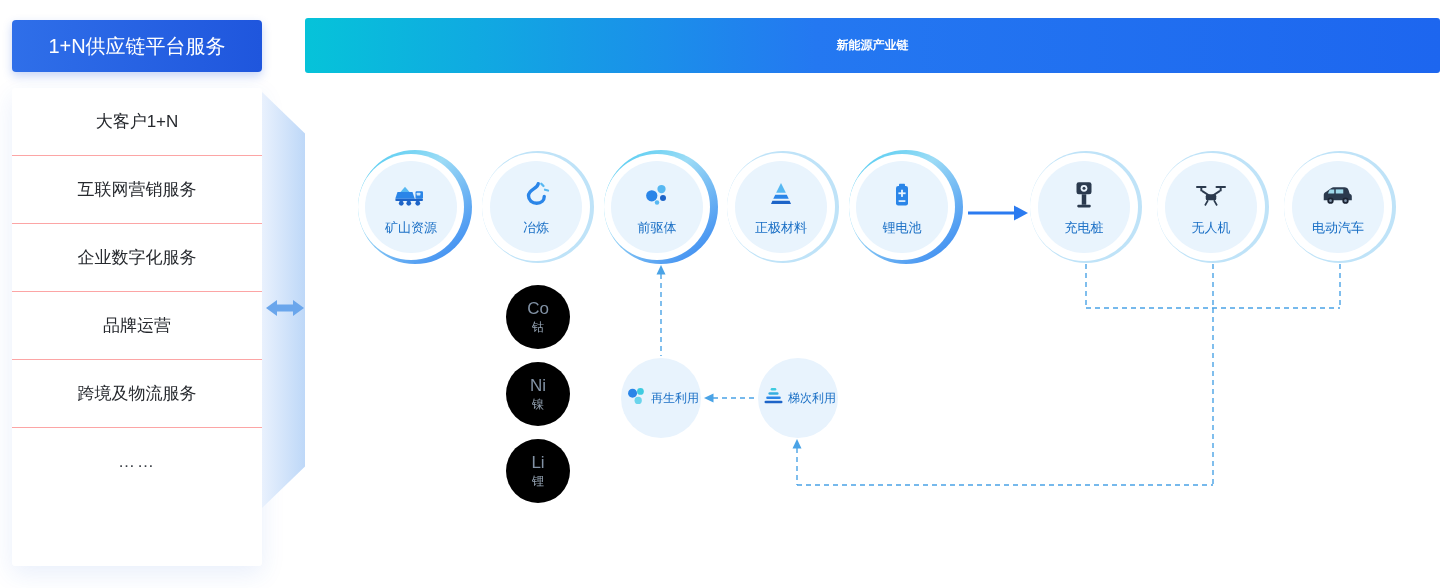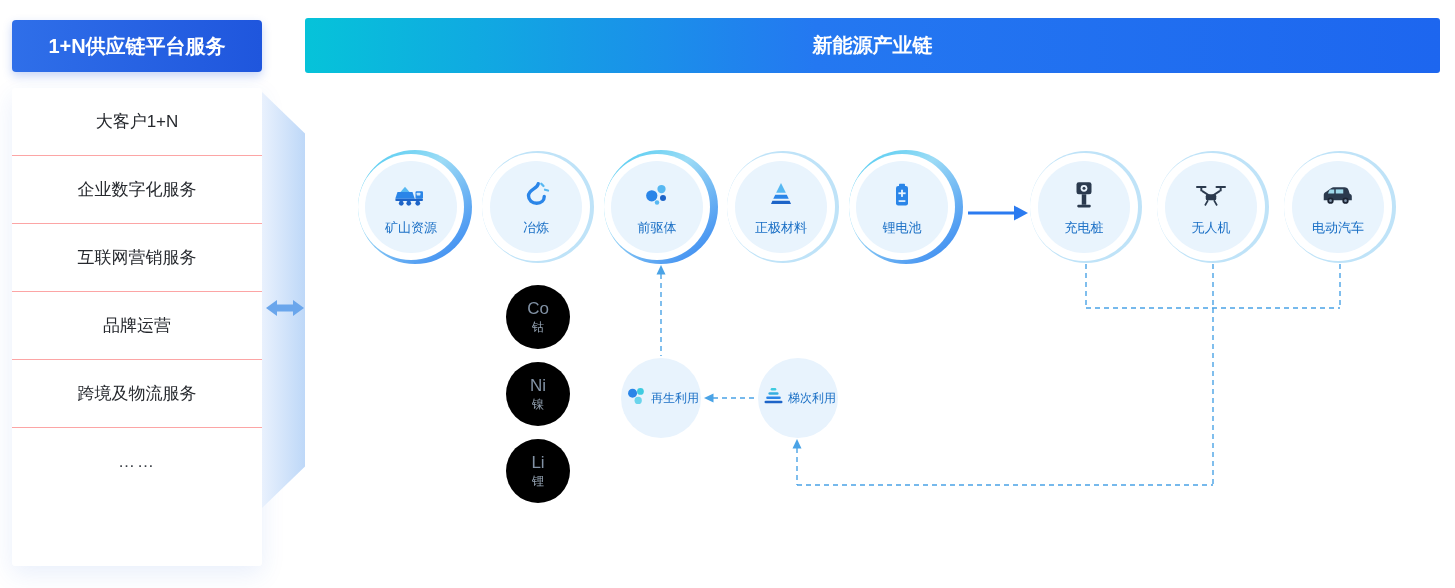--- a/index.html
+++ b/index.html
@@ -5,21 +5,21 @@
   * { margin:0; padding:0; box-sizing:border-box; }
   body { background:#fff; }
   .root {
     position:relative; width:1455px; height:588px; background:#ffffff;
     font-family:"Liberation Sans","DejaVu Sans",sans-serif; overflow:hidden;
   }
   
   .sidebar-header {
     position:absolute; left:12px; top:20px; width:250px; height:52px;
     background:linear-gradient(90deg,#2f6fe9 0%,#1f56dd 100%);
-    border-radius:4px; color:#fff; font-size:20px; font-weight:bold;
+    border-radius:4px; color:#fff; font-size:20px; font-weight:normal;
     display:flex; align-items:center; justify-content:center;
     box-shadow:0 4px 10px rgba(31,86,221,.25);
   }
   .sidebar-panel {
     position:absolute; left:12px; top:88px; width:250px; height:478px;
     background:#fff; border-radius:3px;
     box-shadow:0 8px 24px rgba(40,100,220,.10);
   }
   .sidebar-item {
     height:68px; display:flex; align-items:center; justify-content:center;
@@ -30,21 +30,21 @@
   .band {
     position:absolute; left:262px; top:92px; width:43px; height:416px;
     background:linear-gradient(90deg,#e9f1fd 0%,#bed8f8 100%);
     clip-path:polygon(0 0, 100% 10%, 100% 90%, 0 100%);
   }
   .band-arrow { position:absolute; left:265px; top:297px; width:40px; height:22px; }
   
   .banner {
     position:absolute; left:305px; top:18px; width:1135px; height:55px;
     background:linear-gradient(90deg,#06c3d9 0%,#2478f1 45%,#1d66ef 100%);
-    border-radius:3px; color:#fff; font-size:20px; font-weight:bold;
+    border-radius:3px; color:#fff; font-size:12px; font-weight:bold;
     display:flex; align-items:center; justify-content:center;
   }
   
   .node { position:absolute; transform:translate(-50%,-50%); border-radius:50%;
           display:flex; align-items:center; }
   .ring-emph { width:114px; height:114px;
     background:linear-gradient(140deg,#43c9f0 0%,#9ddcf6 38%,#2e7ff0 100%); }
   .ring-plain { width:112px; height:112px; background:#bfe3f8; }
   .node-white { background:#fff; border-radius:50%;
     display:flex; align-items:center; justify-content:center; }
@@ -73,22 +73,22 @@
   .overlay { position:absolute; left:0; top:0; pointer-events:none; }
 </style>
 </head>
 <body>
 
 <div class="root">
 
   <div class="sidebar-header">1+N供应链平台服务</div>
   <div class="sidebar-panel">
     <div class="sidebar-item">大客户1+N</div>
+    <div class="sidebar-item">互联网营销服务</div>
     <div class="sidebar-item">企业数字化服务</div>
-    <div class="sidebar-item">互联网营销服务</div>
     <div class="sidebar-item">品牌运营</div>
     <div class="sidebar-item">跨境及物流服务</div>
     <div class="sidebar-item">……</div>
   </div>
 
   <div class="band"></div>
   <svg class="band-arrow" viewBox="0 0 40 22">
     <path d="M1 11 L12 3 L12 7.5 L28 7.5 L28 3 L39 11 L28 19 L28 14.5 L12 14.5 L12 19 Z" fill="#6aa6ec"></path>
   </svg>
 

